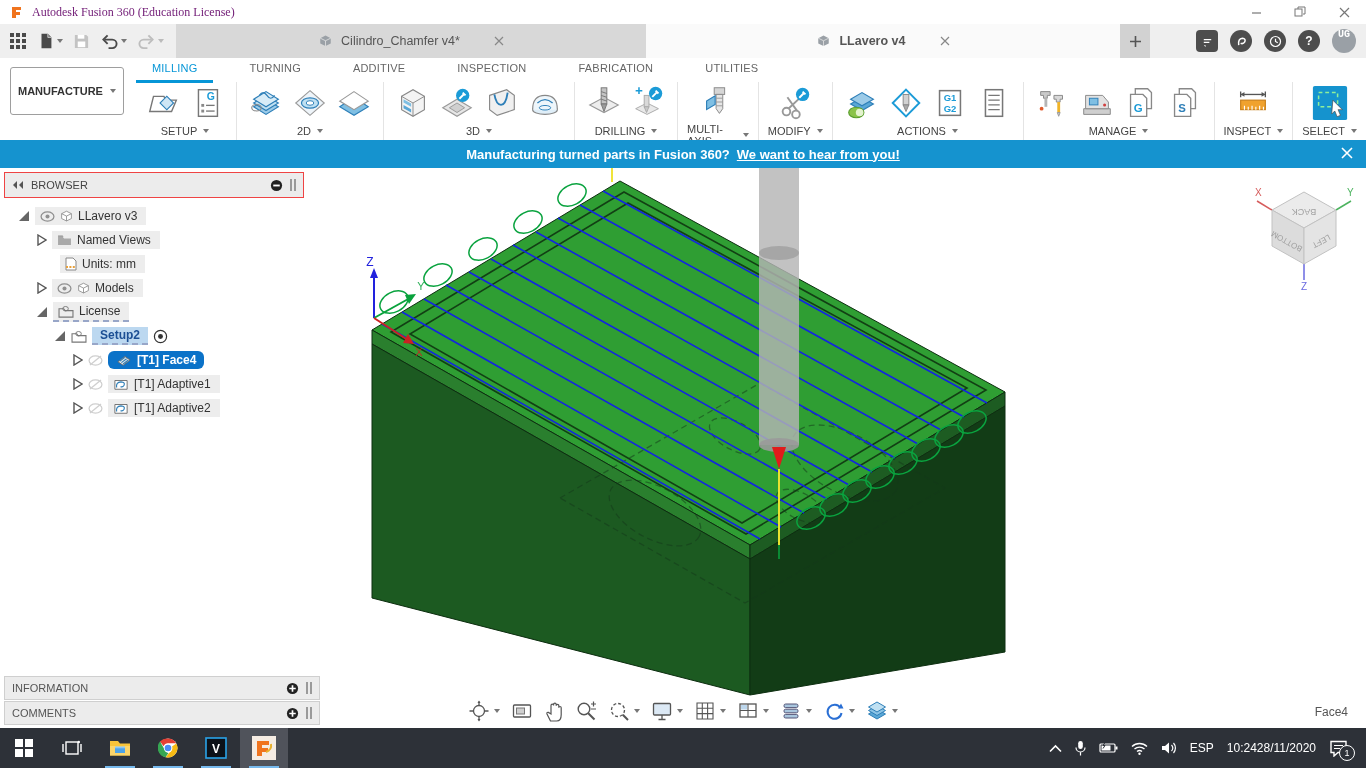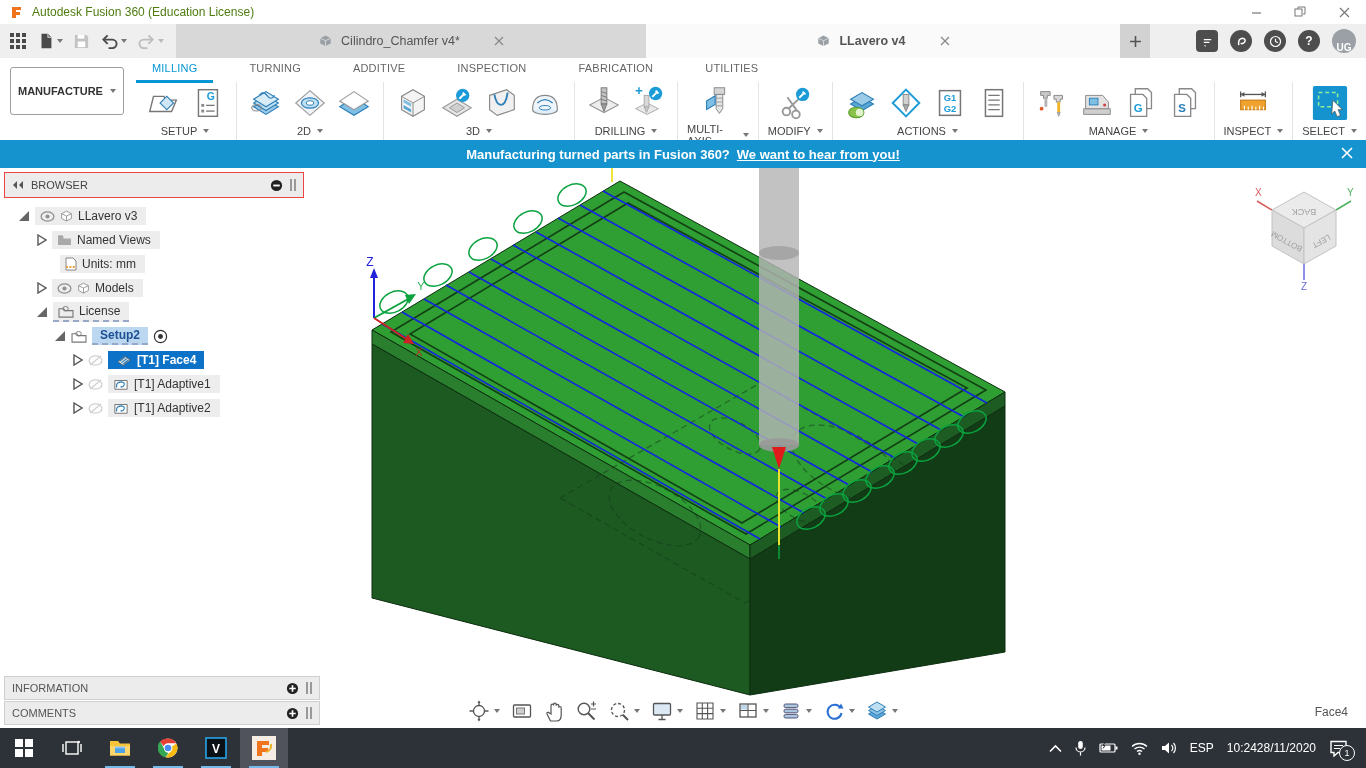--- a/index.html
+++ b/index.html
@@ -4,37 +4,37 @@
 <style>
   html,body{margin:0;padding:0;}
   body{width:1366px;height:768px;position:relative;overflow:hidden;
        font-family:"Liberation Sans",sans-serif;background:#fff;
        -webkit-font-smoothing:antialiased;}
   .abs{position:absolute;}
   svg{display:block;}
   
   .titlebar{left:0;top:0;width:1366px;height:24px;background:#ffffff;border-bottom:1px solid #ededed;display:flex;align-items:center;}
   .titlebar .logo{margin:0 8px 0 10px;}
-  .titlebar .wtitle{font-size:12px;color:#4d7c0f;}
+  .titlebar .wtitle{font-size:12px;color:#701a75;font-family:Liberation Serif, serif;}
   .wincontrols{position:absolute;right:0;top:0;height:24px;display:flex;}
   .winbtn{width:44px;height:24px;display:flex;align-items:center;justify-content:center;}
   
   .tabrow{left:0;top:24px;width:1366px;height:34px;background:#efefef;display:flex;align-items:stretch;}
   .qa{display:flex;align-items:center;gap:6px;padding:0 10px 0 8px;}
   .qabtn{display:flex;align-items:center;padding:2px;}
   .caret{width:0;height:0;border-left:3.5px solid transparent;border-right:3.5px solid transparent;border-top:4px solid #777;margin-left:2px;}
   .caret.lt{border-top-color:#bbb;}
   .doctab{display:flex;align-items:center;justify-content:center;gap:8px;font-size:12.5px;color:#555;position:relative;}
   .doctab.inactive{background:#d8d8d8;width:470px;}
   .doctab.active{background:#fafafa;width:474px;font-weight:bold;}
   .tabclose{margin-left:26px;}
   .newtab{width:30px;background:#d2d2d2;display:flex;align-items:center;justify-content:center;}
   .tr-icons{display:flex;align-items:center;gap:12px;padding:0 10px;margin-left:auto;}
   .circbtn{width:22px;height:22px;border-radius:50%;background:#4d4d4d;display:flex;align-items:center;justify-content:center;color:#fff;font-size:12px;font-weight:bold;}
-  .avatar{width:24px;height:24px;border-radius:50%;background:#9aa0a6;color:#fff;font-size:10px;font-weight:bold;display:flex;align-items:flex-end;justify-content:center;}
+  .avatar{width:24px;height:24px;border-radius:50%;background:#9aa0a6;color:#fff;font-size:10px;font-weight:bold;display:flex;align-items:flex-start;justify-content:center;font-family:Liberation Mono, monospace;}
   
   .ribbon{left:0;top:58px;width:1366px;height:82px;background:#fff;}
   .wsbtn{position:absolute;left:10px;top:9px;width:112px;height:46px;border:1px solid #9e9e9e;border-radius:3px;background:#fff;
          display:flex;align-items:center;justify-content:center;gap:5px;font-size:11px;font-weight:bold;color:#333;}
   .ribright{position:absolute;left:134px;top:0;right:0;height:82px;}
   .rtabs{display:flex;gap:44px;padding:4px 0 0 14px;height:18px;}
   .rtab{font-size:11px;color:#666;position:relative;padding:0 4px;letter-spacing:.2px;}
   .rtab.active{color:#0696d7;}
   .rtab.active::after{content:"";position:absolute;left:-12px;right:-12px;bottom:-3px;height:3px;background:#0696d7;}
   .rgroups{display:flex;align-items:flex-start;height:60px;margin-top:2px;}
@@ -53,21 +53,21 @@
   .scene{position:absolute;left:0;top:0;}
   
   .bpanel{position:absolute;left:4px;top:4px;width:300px;}
   .bheader{height:24px;background:#ececec;border:1px solid #ef4444;display:flex;align-items:center;gap:7px;padding:0 7px;font-size:11px;color:#444;}
   .bheader .sp{flex:1;}
   .btree{padding-top:6px;}
   .brow{height:24px;display:flex;align-items:center;gap:5px;}
   .pill{display:flex;align-items:center;gap:5px;background:#ededed;padding:2px 9px 2px 5px;font-size:12px;color:#333;}
   .pill.hatch{border-bottom:2px dashed #98a6c8;}
   .pill.setupsel{background:#bcd8f0;color:#1c4f94;font-weight:bold;}
-  .pill.opsel{background:#0b72c8;color:#fff;font-weight:bold;}
+  .pill.opsel{background:#0b72c8;color:#fff;font-weight:bold;border-radius:6px;}
   .grip{display:inline-flex;gap:2px;}
   .grip i{width:2px;height:12px;background:#9a9a9a;display:block;}
   
   .dockbar{position:absolute;left:4px;width:300px;height:22px;background:#ececec;border:1px solid #cfcfcf;display:flex;align-items:center;gap:7px;padding:0 7px;font-size:11px;color:#555;}
   .dockbar .sp{flex:1;}
   
   .navbar{position:absolute;left:50%;transform:translateX(-50%);bottom:5px;display:flex;align-items:center;gap:9px;}
   .navbtn{display:flex;align-items:center;gap:2px;padding:1px;}
   .statushint{position:absolute;right:18px;bottom:9px;font-size:12px;color:#555;}
   .viewcube{position:absolute;right:8px;top:10px;}

